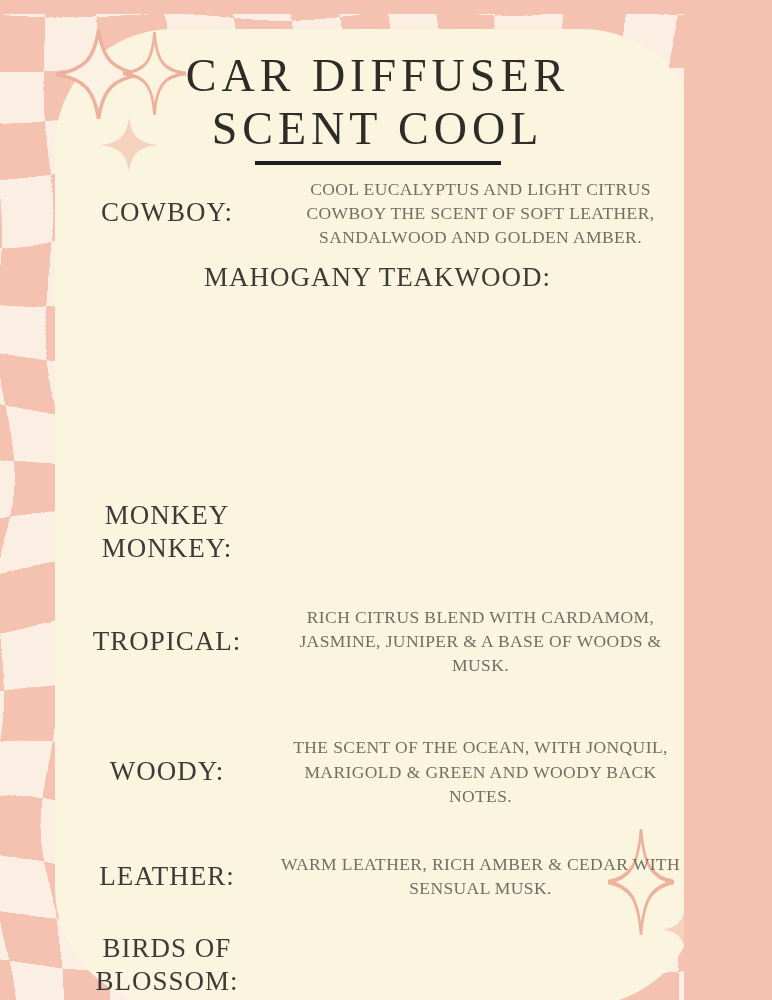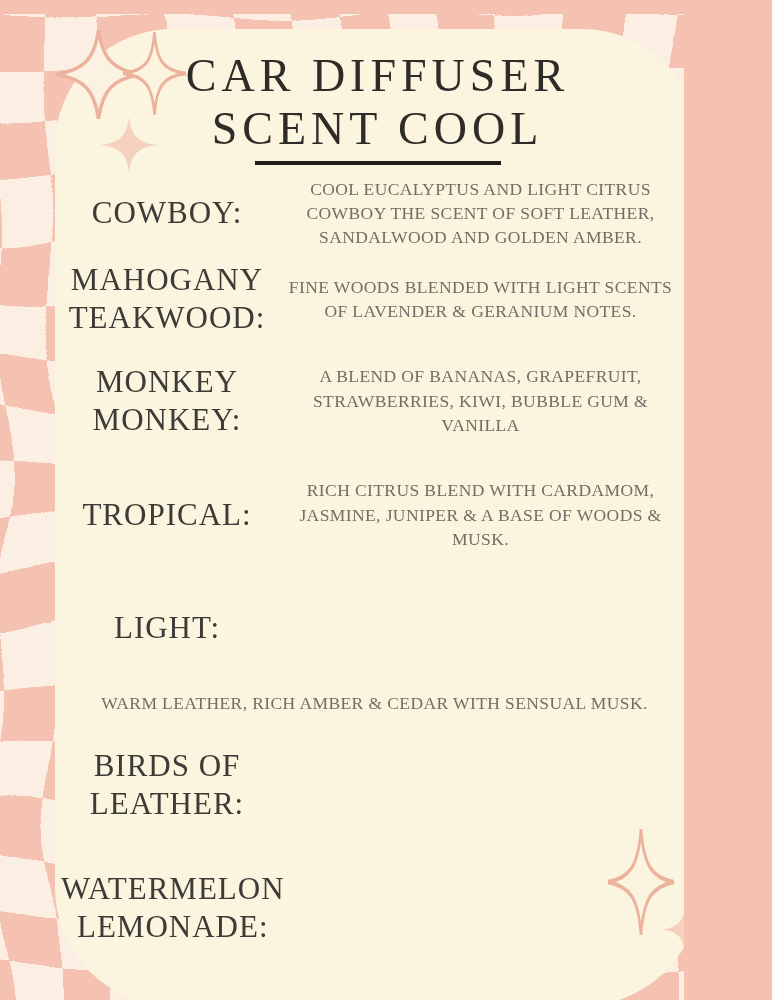--- a/index.html
+++ b/index.html
@@ -60,31 +60,31 @@
   .scent-list {
     position: relative;
     z-index: 3;
     padding: 0 6px;
   }
   .scent-row {
     display: flex;
     align-items: center;
   }
   .scent-row:nth-child(1) { margin-top: 12px; }
-  .scent-row:nth-child(2) { margin-top: 12px; }
+  .scent-row:nth-child(2) { margin-top: 12px; flex-direction: column; }
   .scent-row:nth-child(3) { margin-top: 26px; }
   .scent-row:nth-child(4) { margin-top: 40px; }
   .scent-row:nth-child(5) { margin-top: 58px; }
   .scent-row:nth-child(6) { margin-top: 44px; }
   .scent-row:nth-child(7) { margin-top: 32px; }
   .scent-row:nth-child(8) { margin-top: 48px; }
   .scent-name {
     flex: 0 0 212px;
     text-align: center;
-    font-size: 31px;
+    font-size: 27px;
     line-height: 1.22;
     letter-spacing: 1px;
     color: #3D3B37;
     font-weight: 400;
   }
   .scent-desc {
     flex: 1 1 auto;
     text-align: center;
     font-size: 17.5px;
     line-height: 1.38;
@@ -144,43 +144,43 @@
     </div>
 
     <div class="scent-list">
   <div class="scent-row">
     <div class="scent-name">COWBOY:</div>
     <div class="scent-desc">COOL EUCALYPTUS AND LIGHT CITRUS COWBOY THE SCENT OF SOFT LEATHER, SANDALWOOD AND GOLDEN AMBER.</div>
   </div>
 
   <div class="scent-row">
     <div class="scent-name">MAHOGANY TEAKWOOD:</div>
-    <div class="scent-desc">FINE WOODS BLENDED WITH LIGHT SCENTS OF LAVENDER &amp; GERANIUM NOTES.</div>
   </div>
 
   <div class="scent-row">
     <div class="scent-name">MONKEY MONKEY:</div>
-    <div class="scent-desc">A BLEND OF BANANAS, GRAPEFRUIT, STRAWBERRIES, KIWI, BUBBLE GUM &amp; VANILLA</div>
   </div>
 
   <div class="scent-row">
     <div class="scent-name">TROPICAL:</div>
     <div class="scent-desc">RICH CITRUS BLEND WITH CARDAMOM, JASMINE, JUNIPER &amp; A BASE OF WOODS &amp; MUSK.</div>
   </div>
 
   <div class="scent-row">
-    <div class="scent-name">LIGHT:</div>
+    <div class="scent-name">WOODY:</div>
+    <div class="scent-desc">THE SCENT OF THE OCEAN, WITH JONQUIL, MARIGOLD &amp; GREEN AND WOODY BACK NOTES.</div>
   </div>
 
   <div class="scent-row">
+    <div class="scent-name">LEATHER:</div>
     <div class="scent-desc">WARM LEATHER, RICH AMBER &amp; CEDAR WITH SENSUAL MUSK.</div>
   </div>
 
   <div class="scent-row">
-    <div class="scent-name">BIRDS OF LEATHER:</div>
+    <div class="scent-name">BIRDS OF BLOSSOM:</div>
   </div>
 
   <div class="scent-row">
     <div class="scent-name">WATERMELON LEMONADE:</div>
   </div>
 </div>
   </div>
 
 </div>
 

